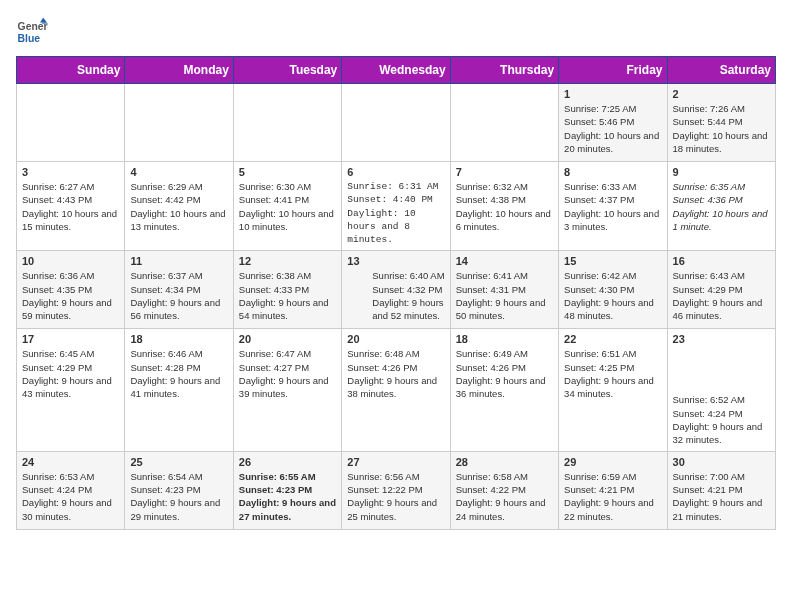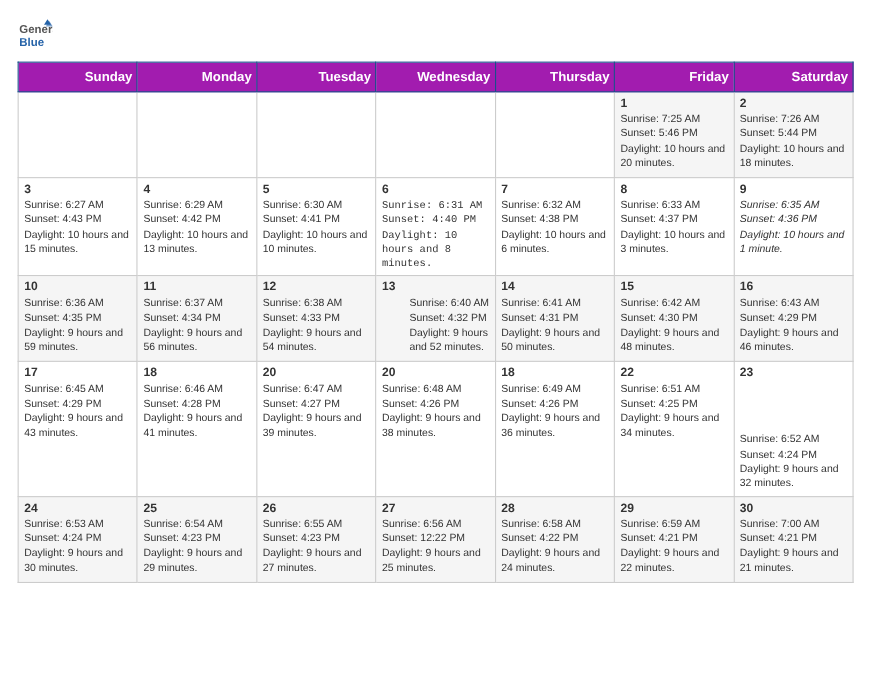--- a/index.html
+++ b/index.html
@@ -263,21 +263,21 @@
 Daylight: 9 hours and 30 minutes.</div>
         </td>
         <td>
           <div class="day-number">25</div>
           <div class="day-info" style="white-space: pre-line;">Sunrise: 6:54 AM
 Sunset: 4:23 PM
 Daylight: 9 hours and 29 minutes.</div>
         </td>
         <td>
           <div class="day-number">26</div>
-          <div class="day-info" style="white-space: pre-line;">Sunrise: 6:55 AM
+          <div class="day-info" style="white-space: pre-line; font-weight: bold;">Sunrise: 6:55 AM
 Sunset: 4:23 PM
 Daylight: 9 hours and 27 minutes.</div>
         </td>
         <td>
           <div class="day-number">27</div>
           <div class="day-info" style="white-space: pre-line;">Sunrise: 6:56 AM
 Sunset: 12:22 PM
 Daylight: 9 hours and 25 minutes.</div>
         </td>
         <td>

